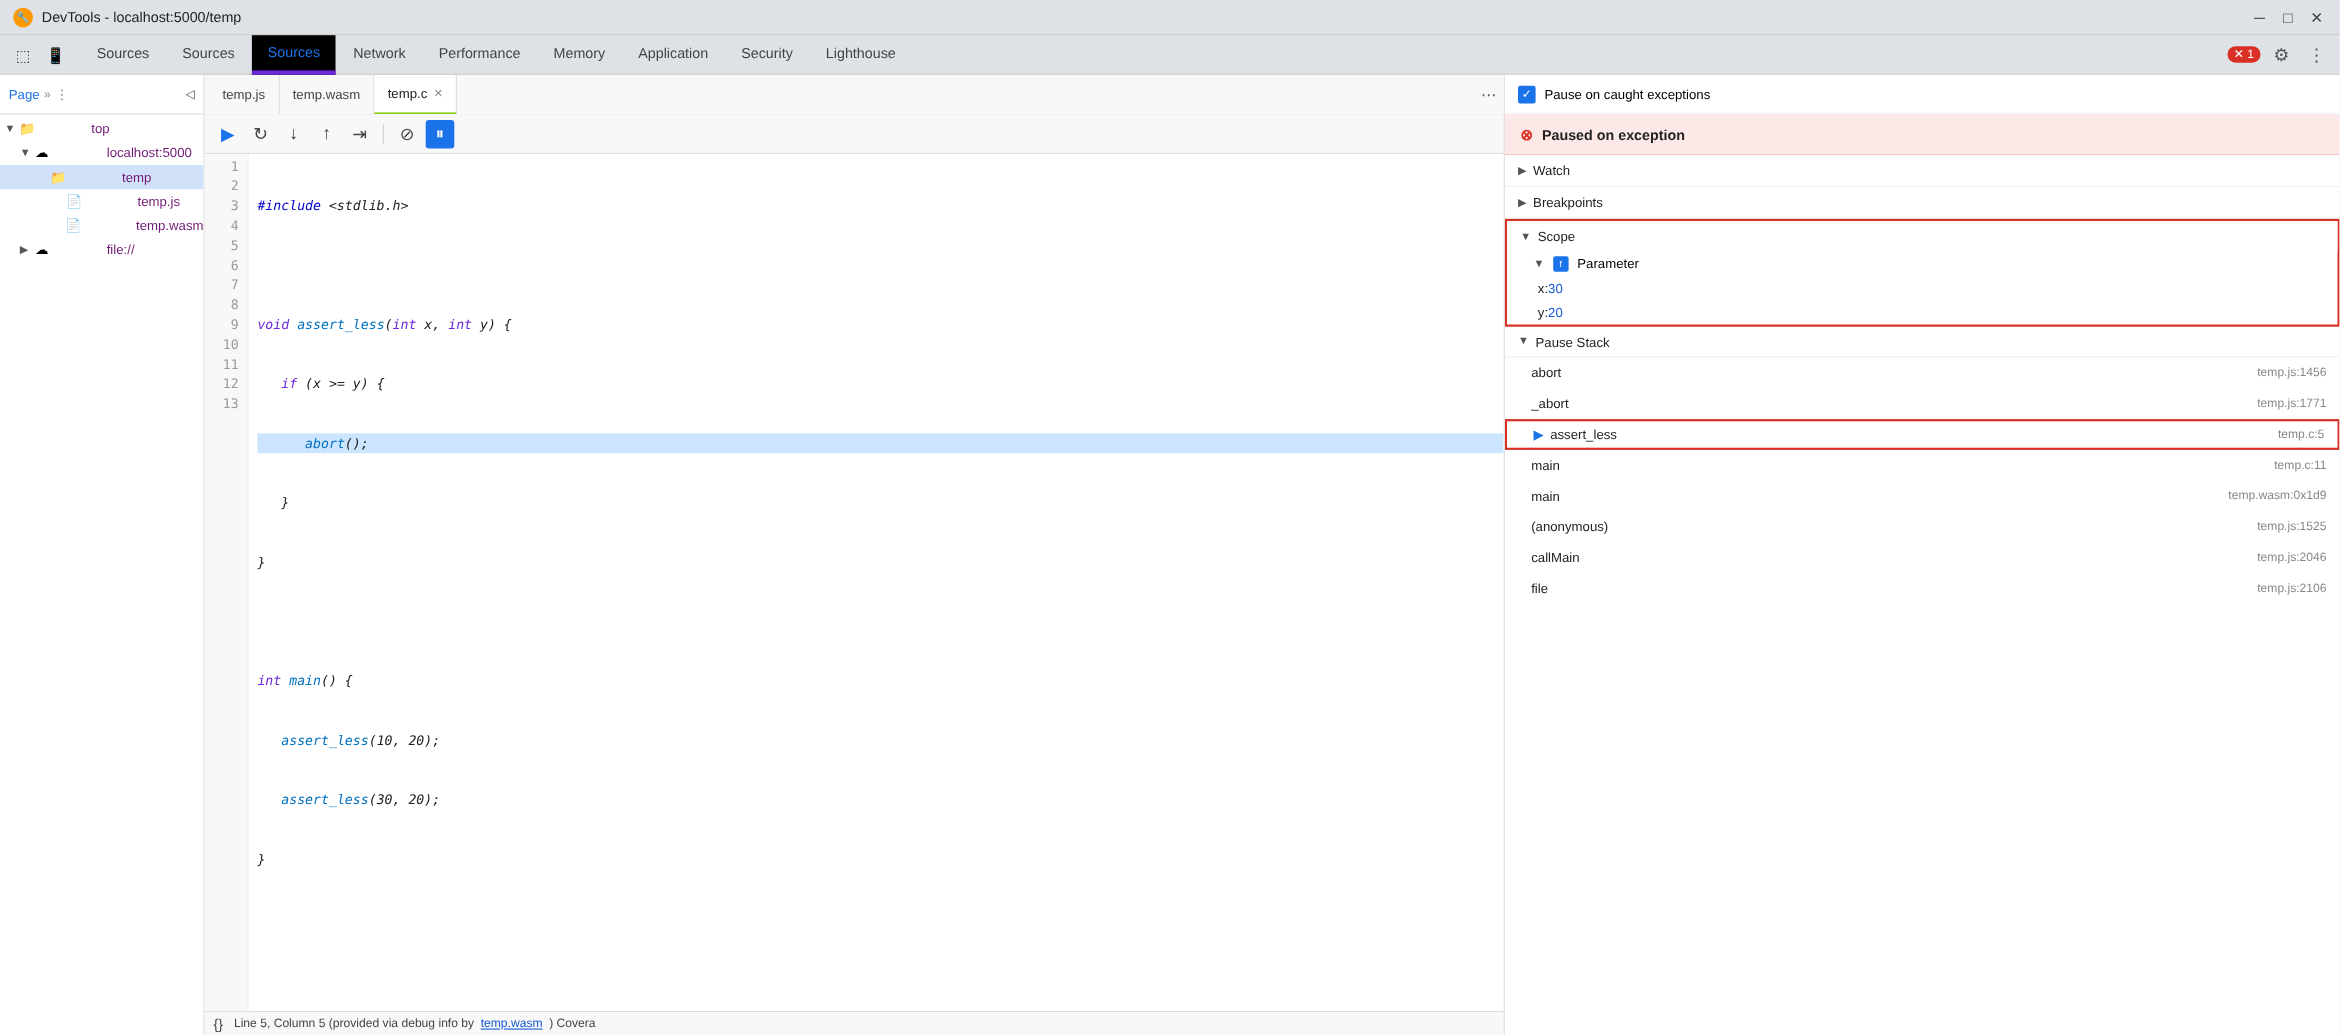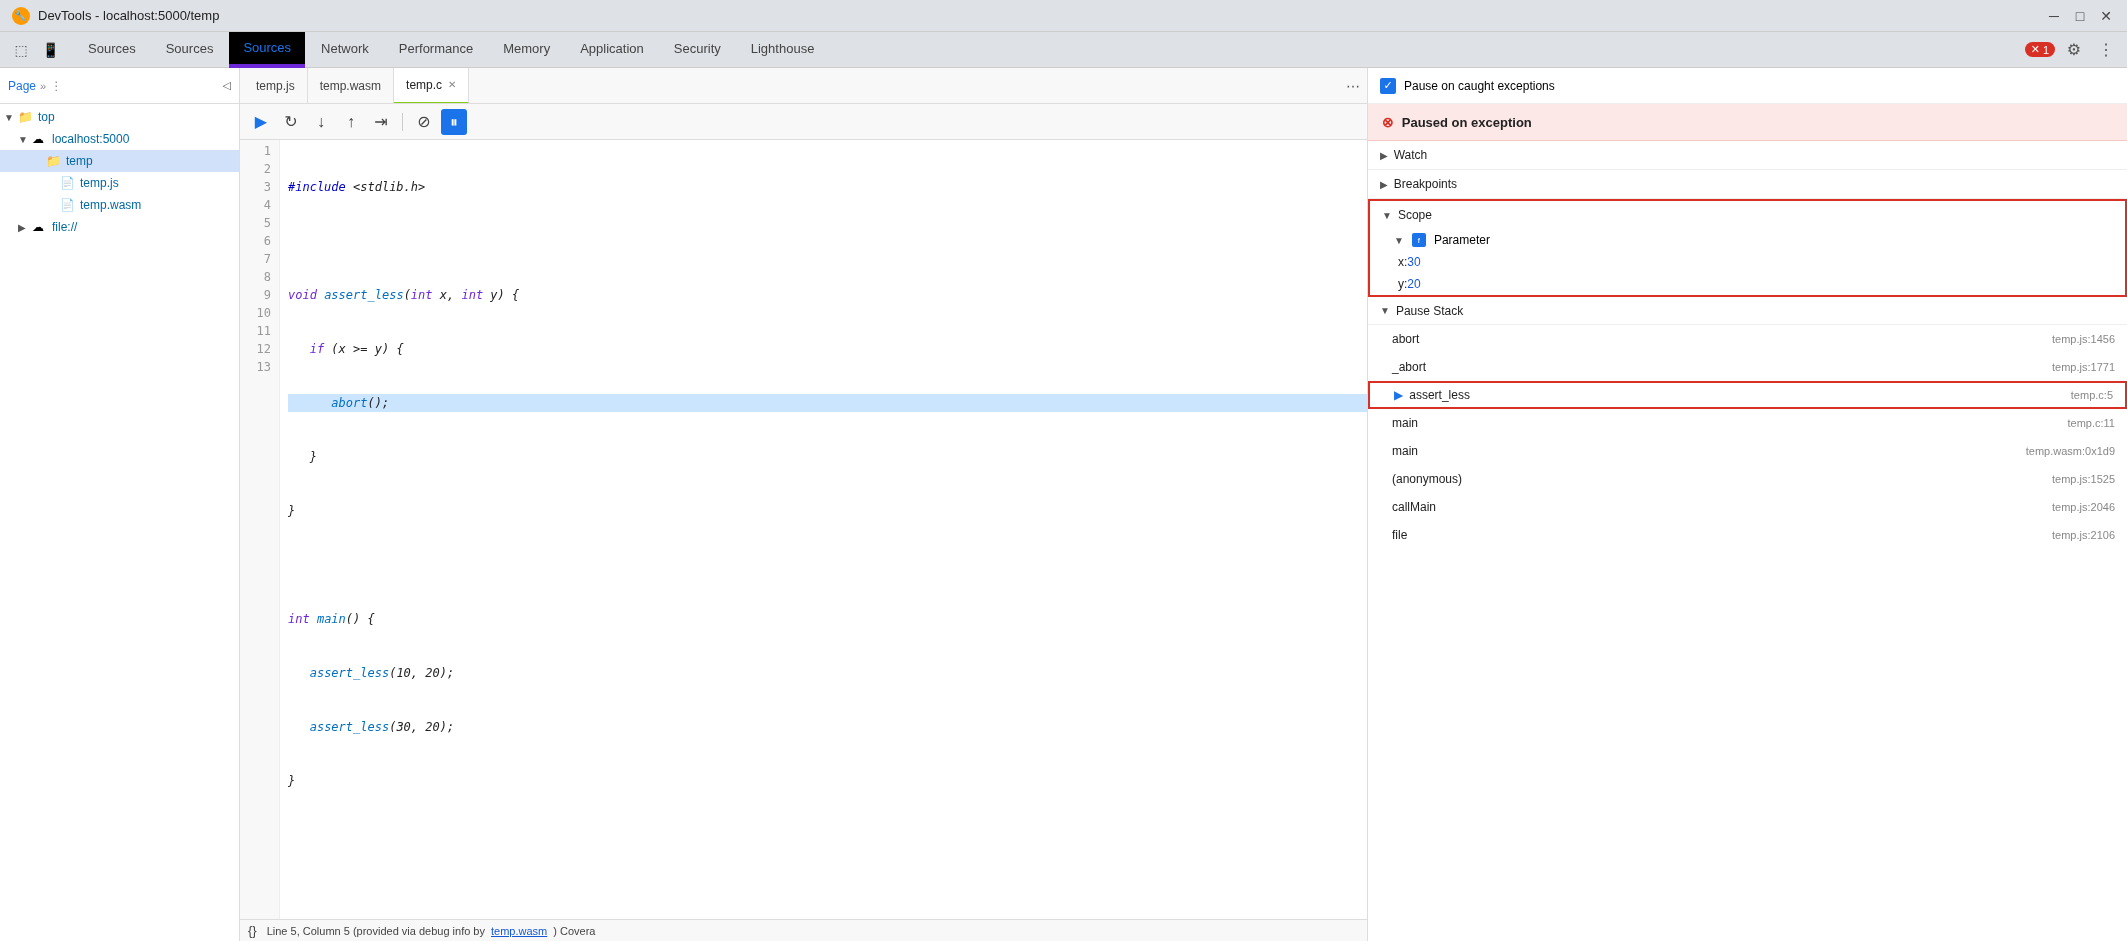--- a/index.html
+++ b/index.html
@@ -29,32 +29,32 @@
     .dt-icons-left { display:flex; gap:4px; margin-right: 8px; }
     .dt-icon-btn { width:26px; height:26px; display:flex; align-items:center; justify-content:center; cursor:pointer; border-radius:3px; color:#555; font-size:14px; }
     .dt-right { margin-left: auto; display:flex; align-items:center; gap:6px; }
     .error-badge { background: #d93025; color: white; font-size:11px; border-radius: 10px; padding: 1px 6px; display:flex; align-items:center; gap:3px; }
     .gear-btn { width:26px; height:26px; display:flex; align-items:center; justify-content:center; cursor:pointer; font-size:16px; color:#555; }
 
     
     #main { display: flex; height: calc(941px - 32px - 36px); }
 
     
-    #left-panel { width: 240px; background: #fff; border-right: 1px solid #ddd; display:flex; flex-direction:column; }
+    #left-panel { width: 186px; background: #fff; border-right: 1px solid #ddd; display:flex; flex-direction:column; }
     #left-panel-header { display:flex; align-items:center; height:36px; padding: 0 8px; border-bottom:1px solid #ddd; font-size:12px; }
     #left-panel-header .pg-tab { color:#1a73e8; font-weight:500; }
     #left-panel-header .arrow-btn { margin-left:auto; font-size:11px; cursor:pointer; color:#555; }
 
     
     #file-tree { flex:1; overflow-y:auto; padding:2px 0; }
     .tree-item { display:flex; align-items:center; height:22px; padding-left: var(--indent, 0); font-size:12px; cursor:pointer; }
     .tree-item.selected { background: #d0e1f9; }
     .tree-arrow { width:14px; font-size:10px; color:#555; }
     .tree-icon { width:16px; margin-right:4px; font-size:12px; }
-    .tree-label { color:#0369a1; }
+    .tree-label { color:#701a75;margin-left:45px; }
 
     
     #source-tabs { display:flex; align-items:center; height:36px; background: #f8f8f8; border-bottom:1px solid #ddd; padding:0 4px; gap:0; overflow-x:auto; }
     .src-tab { display:flex; align-items:center; height:36px; padding:0 12px; font-size:12px; color:#444; cursor:pointer; border-right:1px solid #ddd; white-space:nowrap; }
     .src-tab.active { background: #fff; color:#222; border-bottom: 2px solid #84cc16; }
     .src-tab .close-x { margin-left:6px; font-size:10px; color:#888; }
     .src-tab-icon { width:20px; height:20px; display:flex; align-items:center; justify-content:center; cursor:pointer; margin-left:auto; font-size:14px; color:#555; }
 
     
     #center-area { flex:1; display:flex; flex-direction:column; overflow:hidden; }

